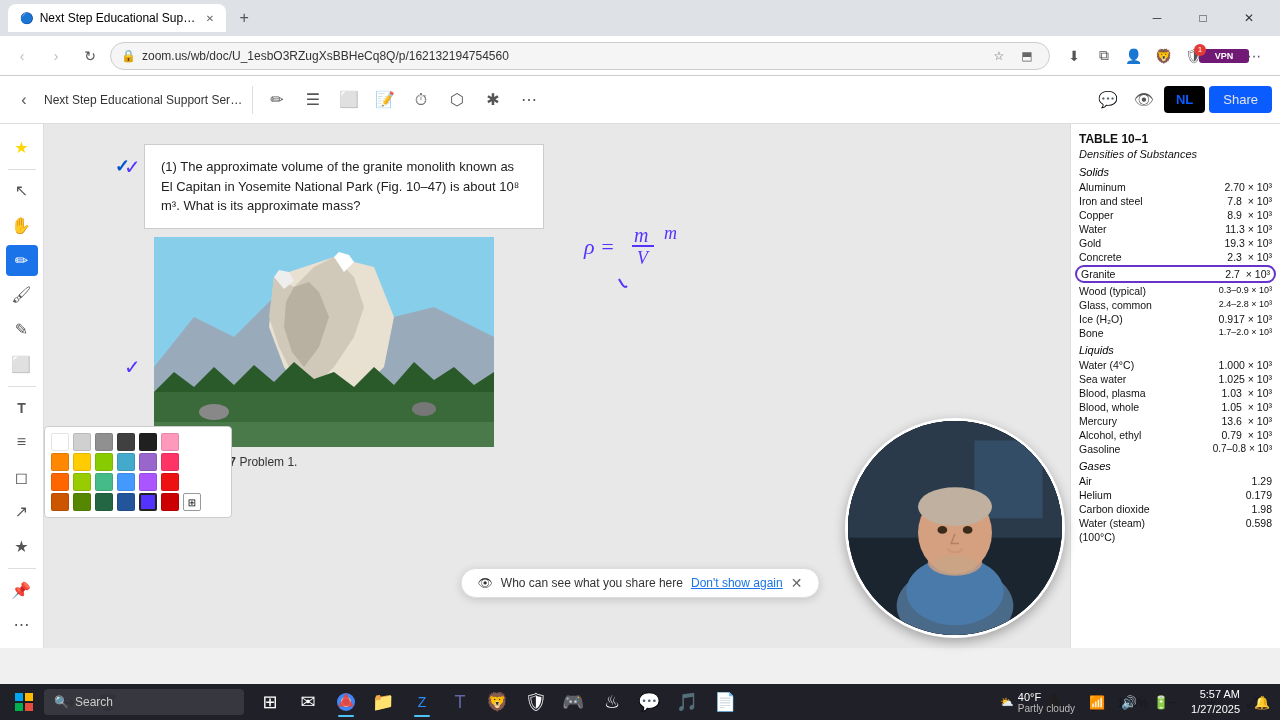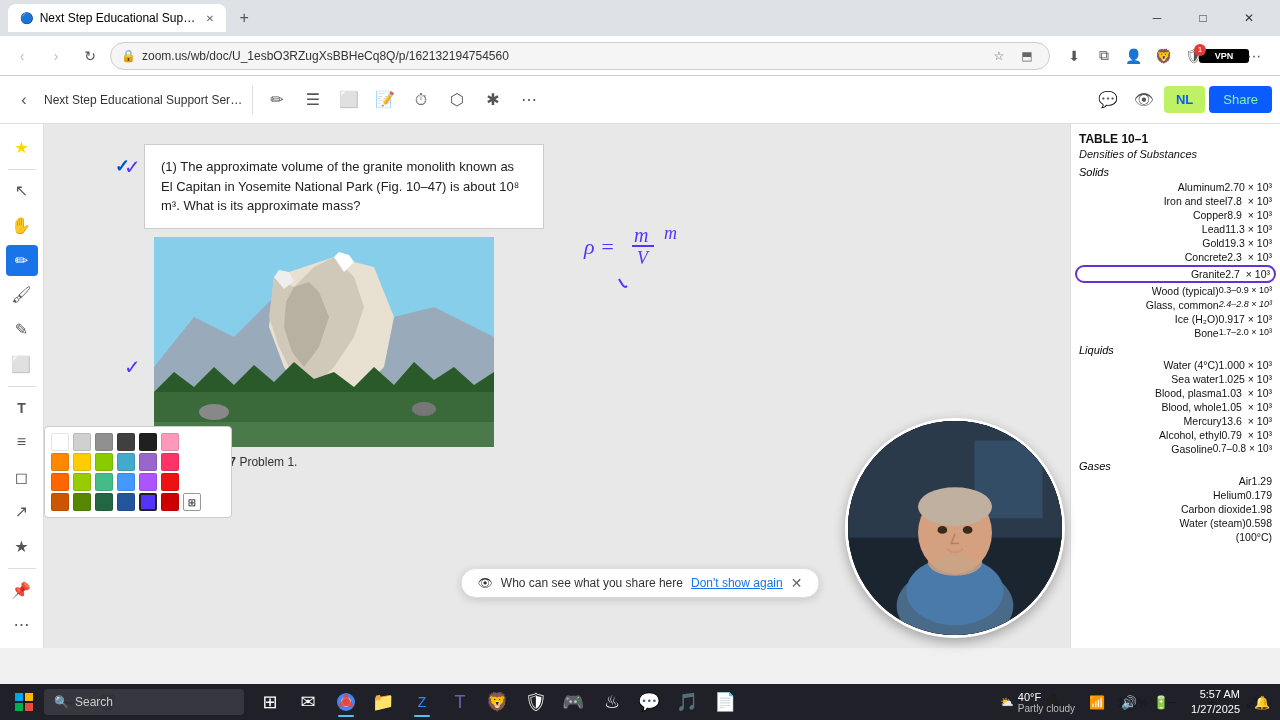--- a/index.html
+++ b/index.html
@@ -51,40 +51,40 @@
       align-items: center;
       padding: 0 10px;
       font-size: 12px;
       color: #333;
       gap: 6px;
     }
     .address-icons { display: flex; gap: 4px; margin-left: auto; align-items: center; }
     .addr-icon { width: 24px; height: 24px; display: flex; align-items: center; justify-content: center; color: #666; font-size: 12px; cursor: pointer; border-radius: 50%; }
     .browser-ext-icons { display: flex; align-items: center; gap: 2px; padding: 0 4px; }
     .ext-icon { width: 28px; height: 28px; display: flex; align-items: center; justify-content: center; font-size: 14px; color: #555; cursor: pointer; border-radius: 4px; }
-    .vpn-badge { background: #000000; color: #fff; font-size: 9px; padding: 2px 16px; border-radius: 3px; font-weight: bold; }
+    .vpn-badge { background: #701a75; color: #fff; font-size: 9px; padding: 2px 16px; border-radius: 3px; font-weight: bold; }
 
     
     .zoom-toolbar {
       height: 48px;
       background: #fff;
       border-bottom: 1px solid #ddd;
       display: flex;
       align-items: center;
       padding: 0 8px;
       gap: 4px;
     }
     .zt-back { width: 32px; height: 32px; display: flex; align-items: center; justify-content: center; color: #555; cursor: pointer; font-size: 16px; }
     .zt-title { font-size: 12px; color: #333; max-width: 200px; overflow: hidden; text-overflow: ellipsis; white-space: nowrap; }
     .zt-sep { width: 1px; height: 28px; background: #ddd; margin: 0 4px; }
     .zt-btn { width: 32px; height: 32px; display: flex; align-items: center; justify-content: center; color: #555; cursor: pointer; font-size: 16px; border-radius: 4px; }
     .zt-spacer { flex: 1; }
     .zt-right { display: flex; align-items: center; gap: 4px; }
-    .zt-share-btn { background: #0b5cff; color: #86efac; padding: 6px 14px; border-radius: 4px; font-size: 13px; cursor: pointer; }
-    .zt-nl-btn { background: #bef264; color: #0b5cff; padding: 6px 12px; border-radius: 4px; font-size: 13px; font-weight: bold; cursor: pointer; }
+    .zt-share-btn { background: #0b5cff; color: #e5e5e5; padding: 6px 14px; border-radius: 4px; font-size: 13px; cursor: pointer; }
+    .zt-nl-btn { background: #000000; color: #0b5cff; padding: 6px 12px; border-radius: 4px; font-size: 13px; font-weight: bold; cursor: pointer; }
 
     
     .main-area {
       display: flex;
       width: 1280px;
       height: calc(720px - 36px - 40px - 48px - 36px - 36px);
       background: #e8e8e8;
       position: relative;
     }
 
@@ -186,21 +186,21 @@
       text-align: center;
       font-size: 10px;
     }
     .section-label {
       font-style: italic;
       font-size: 11px;
       margin: 4px 0 2px;
     }
     .table-row-item {
       display: flex;
-      justify-content: flex-end;
+      justify-content: space-between;
       font-size: 10.5px;
       padding: 1px 0;
     }
     .table-row-item.highlighted {
       border: 2px solid #6633cc;
       border-radius: 10px;
       padding: 1px 4px;
       margin: 1px -4px;
     }
     .substance-name { color: #111; }
@@ -492,21 +492,21 @@
     </div>
     <div class="table-row-item">
       <span class="substance-name">Iron and steel</span>
       <span class="density-val">7.8 &nbsp;× 10³</span>
     </div>
     <div class="table-row-item">
       <span class="substance-name">Copper</span>
       <span class="density-val">8.9 &nbsp;× 10³</span>
     </div>
     <div class="table-row-item">
-      <span class="substance-name">Lead</span>
+      <span class="substance-name">Water</span>
       <span class="density-val">11.3 × 10³</span>
     </div>
     <div class="table-row-item">
       <span class="substance-name">Gold</span>
       <span class="density-val">19.3 × 10³</span>
     </div>
     <div class="table-row-item">
       <span class="substance-name">Concrete</span>
       <span class="density-val">2.3 &nbsp;× 10³</span>
     </div>
@@ -514,21 +514,21 @@
     <div class="table-row-item highlighted" style="border:2px solid #6633cc;border-radius:10px;padding:1px 4px;margin:1px -4px;">
       <span class="substance-name">Granite</span>
       <span class="density-val">2.7 &nbsp;× 10³</span>
     </div>
     <div class="table-row-item">
       <span class="substance-name">Wood (typical)</span>
       <span class="density-val" style="font-size:9px;">0.3–0.9 × 10³</span>
     </div>
     <div class="table-row-item">
       <span class="substance-name">Glass, common</span>
-      <span class="density-val" style="font-size:9px;font-style:italic;">2.4–2.8 × 10³</span>
+      <span class="density-val" style="font-size:9px;">2.4–2.8 × 10³</span>
     </div>
     <div class="table-row-item">
       <span class="substance-name">Ice (H₂O)</span>
       <span class="density-val">0.917 × 10³</span>
     </div>
     <div class="table-row-item">
       <span class="substance-name">Bone</span>
       <span class="density-val" style="font-size:9px;">1.7–2.0 × 10³</span>
     </div>
 

